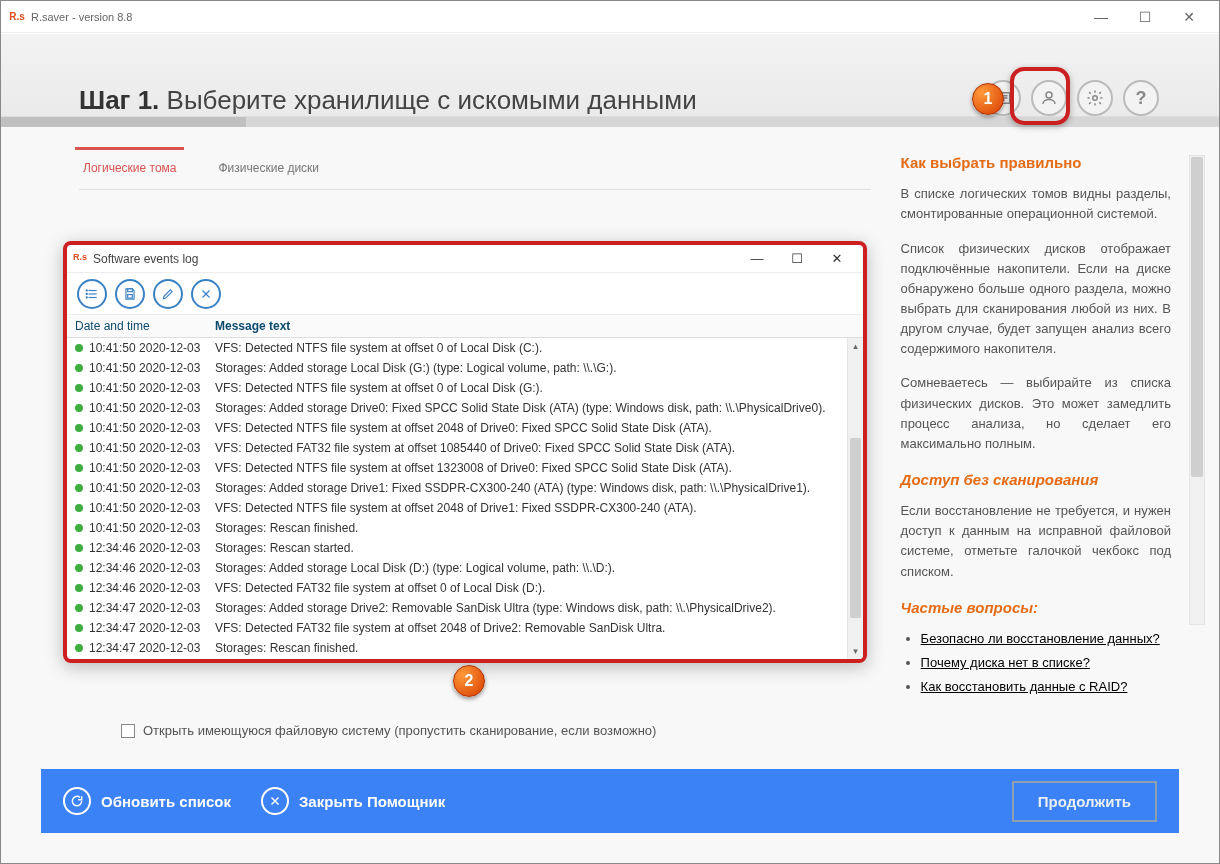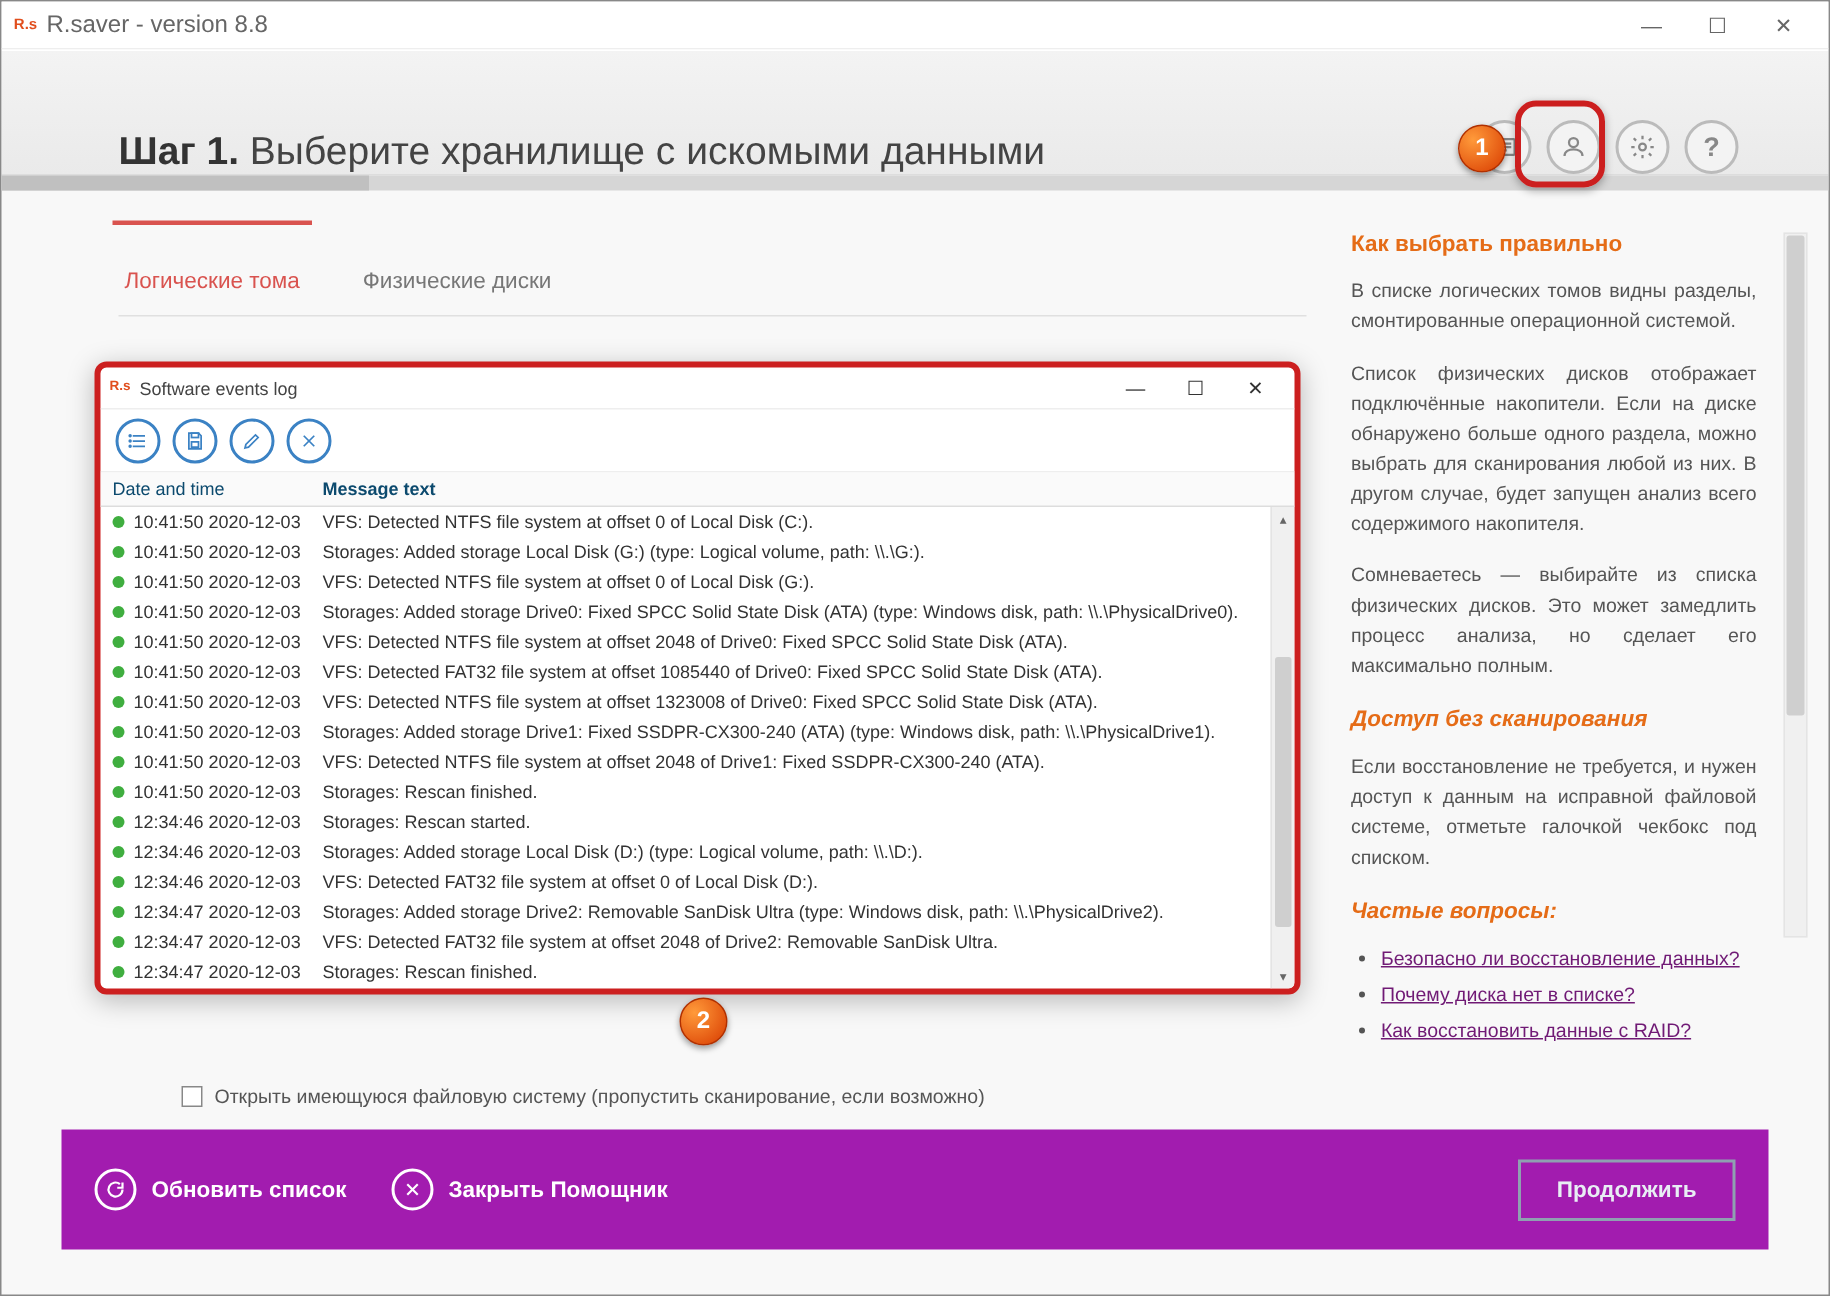--- a/index.html
+++ b/index.html
@@ -2,21 +2,21 @@
 <html><head>
 <meta charset="utf-8">
 <style>
   * { box-sizing: border-box; }
   html, body { margin: 0; padding: 0; font-family: "Segoe UI", Tahoma, sans-serif; background: #fff; color: #333; }
   .window { width: 1220px; height: 864px; position: relative; background: #f8f8f8; border: 1px solid #888; overflow: hidden; }
 
   
   .titlebar { height: 32px; background: #fff; display: flex; align-items: center; padding: 0 8px; border-bottom: 1px solid #eee; }
   .titlebar .app-icon { width: 16px; height: 16px; display: inline-flex; align-items: center; justify-content: center; font-size: 10px; font-weight: bold; color: #e14e1d; margin-right: 6px; }
-  .titlebar .title { font-size: 16px; color: #666; flex: 1; }
+  .titlebar .title { font-size: 11px; color: #666; flex: 1; }
   .titlebar .winctl { width: 44px; height: 32px; display: flex; align-items: center; justify-content: center; font-size: 14px; color: #666; }
 
   
   .header { height: 84px; background: linear-gradient(#f3f3f3,#eaeaea); border-top: 1px solid #fff; border-bottom: 1px solid #ddd; display: flex; align-items: flex-end; padding: 0 60px 0 78px; }
   .header-title { font-size: 26px; color: #444; font-weight: 400; flex: 1; }
   .header-title b { font-weight: 600; color: #333; }
   .hdr-icons { display: flex; gap: 10px; align-items: center; }
   .hdr-btn { width: 36px; height: 36px; border-radius: 50%; display: flex; align-items: center; justify-content: center; color: #888; border: 2px solid #bbb; background: #f3f3f3; }
   .hdr-btn svg { width: 18px; height: 18px; fill: none; stroke: #888; stroke-width: 2; }
   .hdr-btn.help { font-weight: bold; font-size: 18px; }
@@ -26,30 +26,30 @@
   .badge-2 { top: 664px; left: 452px; }
 
   
   .band { height: 10px; background: #d6d6d6; position: relative; }
   .band .seg1 { position: absolute; left: 0; top: 0; height: 10px; width: 245px; background: #c0c0c0; }
 
   
   .content { padding: 24px 40px 0 78px; display: flex; gap: 30px; position: relative; }
   .left-col { width: 808px; }
   .tabs { display: flex; gap: 34px; border-bottom: 1px solid #e0e0e0; }
-  .tab { font-size: 15px; padding: 28px 4px 14px; color: #777; position: relative; cursor: pointer; }
+  .tab { font-size: 12px; padding: 10px 4px 14px; color: #777; position: relative; cursor: pointer; }
   .tab.active { color: #d9534f; }
   .tab.active::after { content: ""; position: absolute; left: -4px; right: -4px; top: -4px; height: 3px; background: #d9534f; }
 
   .right-col { width: 284px; font-size: 13px; line-height: 1.55; color: #555; padding-right: 8px; position: relative; }
   .right-col h3 { color: #e56c17; font-size: 15px; font-weight: bold; margin: 0 0 10px; }
   .right-col p { margin: 0 0 14px; text-align: justify; }
   .right-col h4 { color: #e56c17; font-size: 15px; font-weight: bold; margin: 10px 0 10px; font-style: italic; }
   .right-col ul { margin: 6px 0; padding-left: 20px; }
-  .right-col li { color: #701a75; margin-bottom: 4px; text-decoration: underline; cursor: pointer; }
+  .right-col li { color: #000000; margin-bottom: 4px; text-decoration: underline; cursor: pointer; }
   .right-col li::marker { color: #555; }
   .right-scroll { position: absolute; right: -26px; top: 4px; width: 16px; height: 470px; background: #f0f0f0; border: 1px solid #e4e4e4; }
   .right-scroll .thumb { position: absolute; left: 1px; right: 1px; top: 1px; height: 320px; background: #cfcfcf; border-radius: 2px; }
 
   
   .log-window { position: absolute; left: 62px; top: 240px; width: 804px; height: 422px; background: #fff; border: 4px solid #cc1f1f; border-radius: 8px; box-shadow: 0 4px 18px rgba(0,0,0,.25); z-index: 20; overflow: hidden; display: flex; flex-direction: column; }
   .log-titlebar { height: 28px; display: flex; align-items: center; padding: 0 6px; border-bottom: 1px solid #eee; }
   .log-titlebar .app-icon { width: 14px; height: 14px; font-size: 9px; font-weight: bold; color: #e14e1d; margin-right: 6px; }
   .log-titlebar .title { font-size: 12px; color: #444; flex: 1; }
   .log-titlebar .winctl { width: 40px; height: 26px; display: flex; align-items: center; justify-content: center; font-size: 13px; color: #333; }
@@ -68,21 +68,21 @@
   .log-scroll { position: absolute; right: 0; top: 0; bottom: 0; width: 16px; background: #f0f0f0; border-left: 1px solid #e4e4e4; }
   .log-scroll .up, .log-scroll .down { height: 16px; display: flex; align-items: center; justify-content: center; font-size: 9px; color: #666; }
   .log-scroll .down { position: absolute; bottom: 0; left: 0; right: 0; }
   .log-scroll .thumb { position: absolute; left: 2px; right: 2px; top: 100px; height: 180px; background: #cfcfcf; border-radius: 2px; }
 
   
   .cb-row { position: absolute; left: 120px; top: 722px; font-size: 13px; color: #555; display: flex; align-items: center; gap: 8px; }
   .cb { width: 14px; height: 14px; border: 1.5px solid #888; background: #fff; }
 
   
-  .footer { position: absolute; left: 40px; right: 40px; bottom: 30px; height: 80px; background: #a21caf; display: flex; align-items: center; padding: 0 22px; color: #fff; }
+  .footer { position: absolute; left: 40px; right: 40px; bottom: 30px; height: 64px; background: #3b82f6; display: flex; align-items: center; padding: 0 22px; color: #fff; }
   .fbtn { display: flex; align-items: center; gap: 10px; margin-right: 30px; font-size: 15px; font-weight: 600; cursor: pointer; }
   .fbtn .circ { width: 28px; height: 28px; border-radius: 50%; border: 2px solid #fff; display: flex; align-items: center; justify-content: center; }
   .fbtn .circ svg { width: 14px; height: 14px; stroke: #fff; fill: none; stroke-width: 2.5; }
   .continue { margin-left: auto; border: 2px solid #8fa0b1; padding: 10px 24px; font-size: 15px; font-weight: 600; color: #e8eef4; cursor: pointer; }
 </style>
 </head>
 <body>
 
 <div class="window">
 

